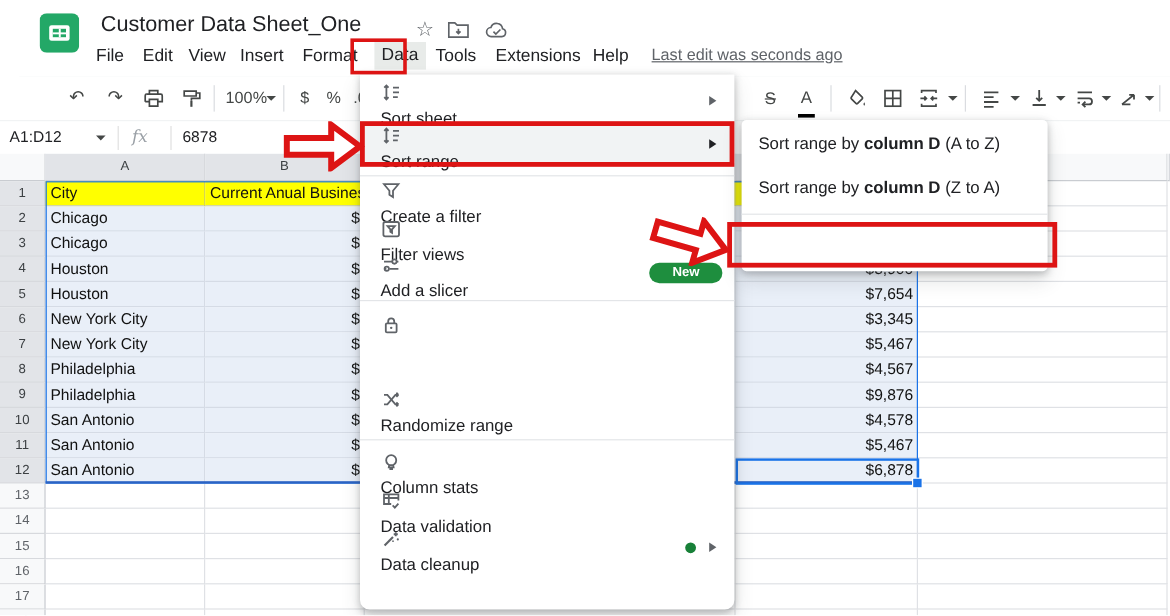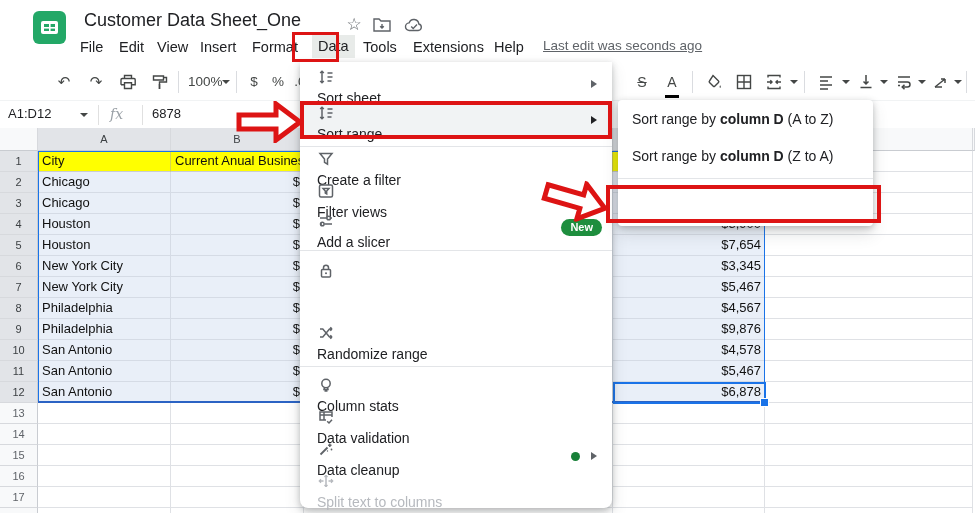--- a/index.html
+++ b/index.html
@@ -60,21 +60,21 @@
   .mi{position:absolute;left:0;width:312px;height:32px;display:flex;align-items:flex-start;gap:4px;
       padding-left:17px;box-sizing:border-box;font-size:14px;color:var(--ink);cursor:default;flex-direction:column;}
   .mi.hl{background:var(--hover);}
   .mi.disabled{color:#b6b9be;}
   .mi .mic{width:18px;height:18px;flex:0 0 18px;}
   .mi-arr{position:absolute;right:15px;top:12px;width:0;height:0;border-left:6px solid #5f6368;
           border-top:4.5px solid transparent;border-bottom:4.5px solid transparent;}
   .mi-arr.dark{border-left-color:#202124;}
   .msep{position:absolute;left:0;width:312px;height:1px;background:#e3e5e8;}
   .badge{position:absolute;right:10px;top:7px;background:#1e8e3e;color:#fff;font-size:11px;font-weight:bold;
-         padding:2px 9px;border-radius:9px;line-height:13px;}
+         padding:2px 19px;border-radius:9px;line-height:13px;}
   .gdot{position:absolute;right:32px;top:12px;width:9px;height:9px;border-radius:50%;background:#188038;}
   
   #sort-submenu{left:618px;top:100px;width:255px;height:126px;background:#fff;z-index:6;border-radius:4px;
                 box-shadow:0 2px 6px rgba(60,64,67,.3),0 8px 16px rgba(60,64,67,.15);}
   .smi{position:absolute;left:0;width:255px;height:32px;display:flex;align-items:center;padding-left:14px;
        box-sizing:border-box;font-size:14px;color:var(--ink);white-space:pre;cursor:default;}
   .smi.hl{background:var(--hover);}
   .ssep{position:absolute;left:0;width:255px;height:1px;background:#e3e5e8;}
   
   .rbox{position:absolute;border:4px solid var(--red);box-sizing:border-box;z-index:9;}
@@ -408,27 +408,20 @@
         <span class="mic"><svg width="18" height="18" viewBox="0 0 18 18">
             <path d="M3.5 14.5 10.5 7.5" stroke="#5f6368" stroke-width="1.8" fill="none"></path>
             <path d="M12.8 3.5v3.4 M11.1 5.2h3.4" fill="none" stroke="#5f6368" stroke-width="1.5"></path>
             <circle cx="14.5" cy="9.5" r=".9" fill="#5f6368"></circle>
             <circle cx="10.5" cy="11" r=".7" fill="#5f6368"></circle>
           </svg></span>
         <span>Data cleanup</span>
         <span class="gdot"></span>
         <span class="mi-arr"></span>
       </div>
-      <div class="mi disabled" style="top: 410px;">
-        <span class="mic"><svg width="18" height="18" viewBox="0 0 18 18">
-            <path d="M9 3.5v11" stroke="#b6b9be" stroke-width="1.5"></path>
-            <path d="M6.5 9H2.5 M4 7.3 2.3 9 4 10.7 M11.5 9h4 M14 7.3 15.7 9 14 10.7 M9 3.5 7.5 5 M9 3.5 10.5 5 M9 14.5 7.5 13 M9 14.5l1.5-1.5" fill="none" stroke="#b6b9be" stroke-width="1.3"></path>
-          </svg></span>
-        <span>Split text to columns</span>
-      </div>
     </div>
 
   <div id="sort-submenu" class="abs">
       <div class="smi" style="top: 3px;"><span>Sort range by </span><b>column D</b><span> (A to Z)</span></div>
       <div class="smi" style="top: 40px;"><span>Sort range by </span><b>column D</b><span> (Z to A)</span></div>
       <div class="ssep" style="top: 78px;"></div>
     </div>
 
   <div id="box-data" class="rbox"></div>
   <div id="box-sort-range" class="rbox"></div>

